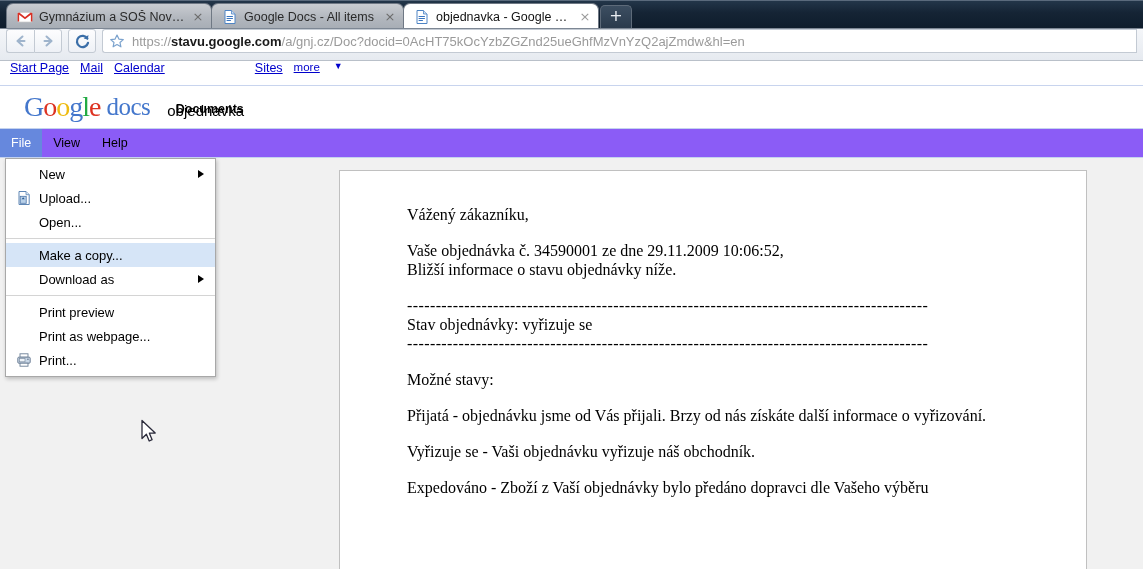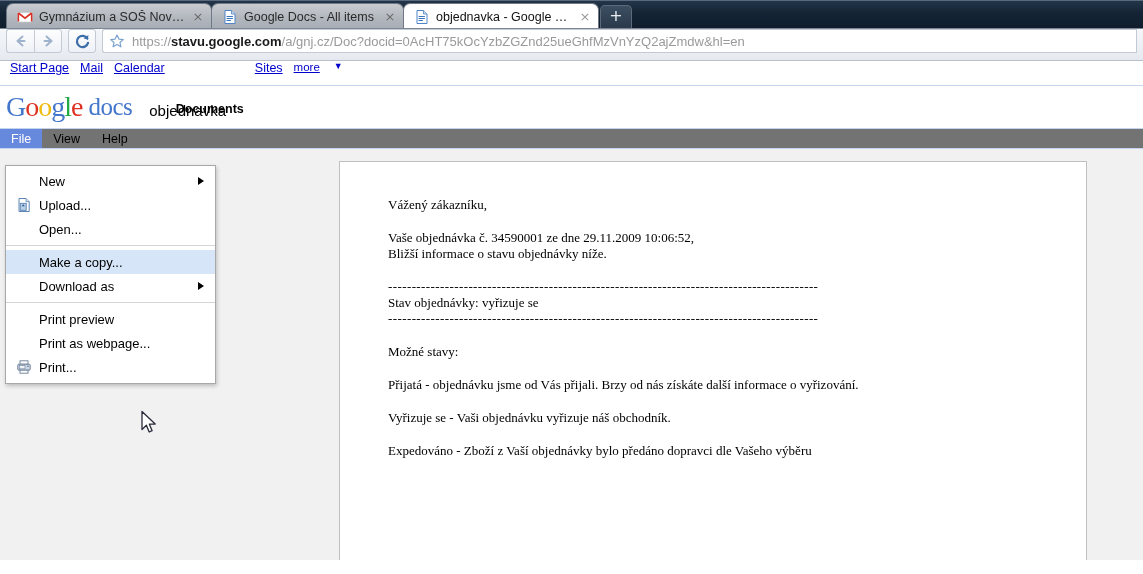--- a/index.html
+++ b/index.html
@@ -189,21 +189,21 @@
     display: inline-block;
   }
   .gbar-sep { height:1px; background:#c8d4ee; }
 
   
   .docs-header {
     height: 42px;
     background: #ffffff;
     display: flex;
     align-items: center;
-    padding-left: 6px;
+    padding-left: 24px;
     box-sizing: border-box;
   }
   .glogo {
     font-family: "Liberation Serif", serif;
     font-size: 28px;
     letter-spacing: -1px;
     line-height: 30px;
   }
   .glogo .b { color: #4477cc; }
   .glogo .r { color: #dd3322; }
@@ -219,22 +219,22 @@
   .doc-title {
     margin-left: 17px;
     font-size: 15px;
     color: #000;
     font-family: "Liberation Sans", sans-serif;
     padding-top: 6px;
   }
 
   
   .menubar {
-    height: 21px;
-    background: #737373;
+    height: 30px;
+    background: #8b5cf6;
     border-top: 1px solid #c4d3ee;
     border-bottom: 1px solid #c4d3ee;
     display: flex;
     align-items: stretch;
     font-size: 12.5px;
     box-sizing: border-box;
   }
   .menubar-item {
     padding: 0 11px;
     display: flex;
@@ -260,38 +260,39 @@
     top: 12px;
     width: 748px;
     height: 420px;
     background: #ffffff;
     border: 1px solid #c0c0c0;
     box-sizing: border-box;
     padding: 36px 30px 0 48px;
   }
   .doc-body {
     font-family: "Liberation Serif", serif;
-    font-size: 13px;
+    font-size: 16px;
     color: #000000;
     line-height: 1.0;
+    margin-left: 19px;
   }
   .doc-body p {
     margin: 0 0 3px 0;
     white-space: pre;
   }
   .doc-body .spacer { height: 17px; }
   .doc-body .dashes {
     letter-spacing: 0.4px;
   }
 
   
   .dropdown {
     position: absolute;
     left: 5px;
-    top: 16px;
+    top: 0px;
     width: 211px;
     background: #ffffff;
     border: 1px solid #a8a8a8;
     box-shadow: 1px 2px 4px rgba(0,0,0,0.22);
     padding: 3px 0 4px 0;
     box-sizing: border-box;
     z-index: 40;
     font-size: 13px;
   }
   .menu-item {

